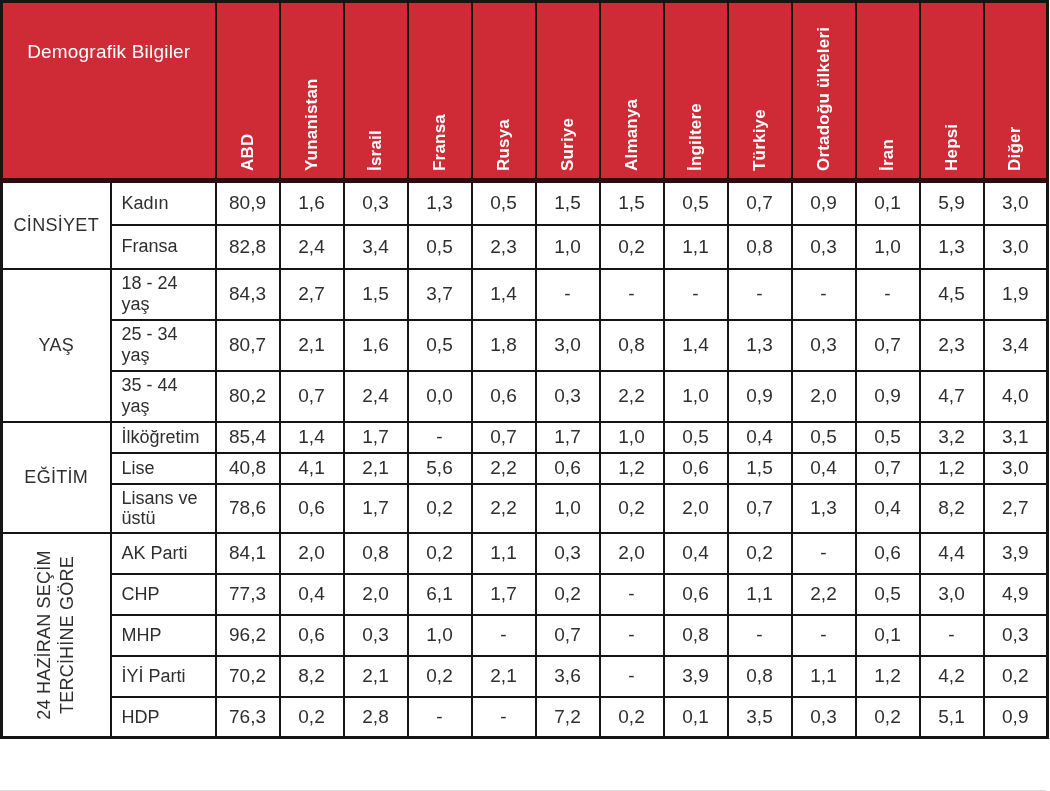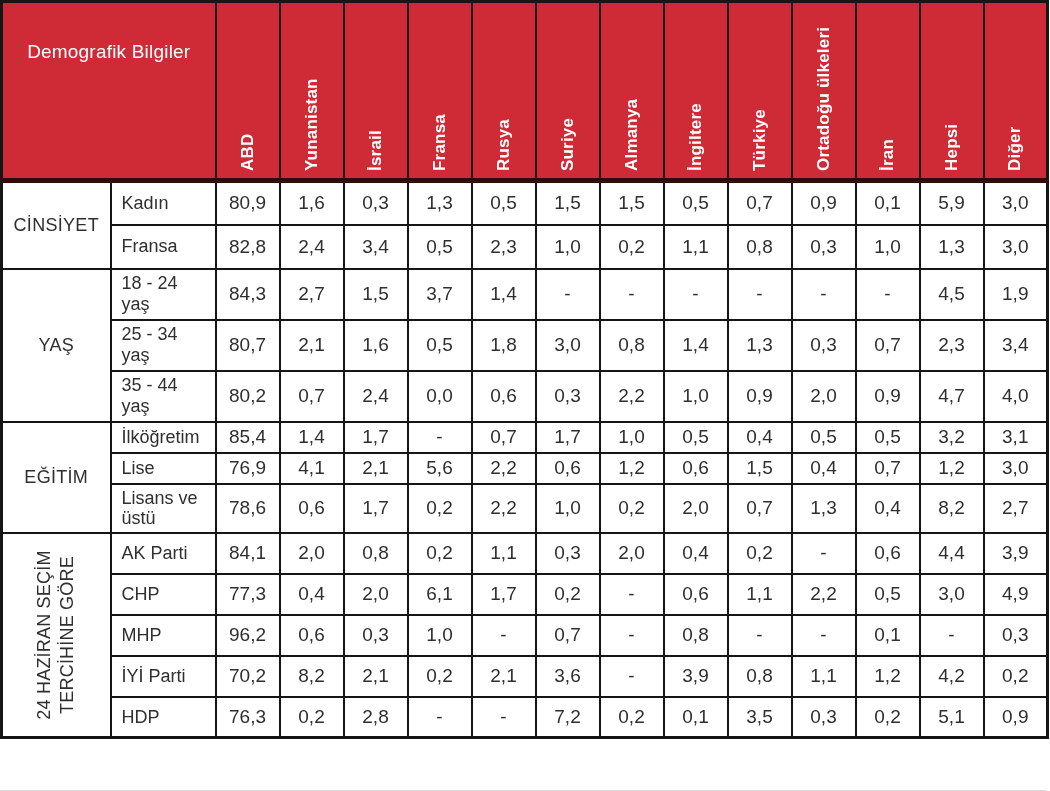--- a/index.html
+++ b/index.html
@@ -218,21 +218,21 @@
           <td class="val">1,0</td>
           <td class="val">0,5</td>
           <td class="val">0,4</td>
           <td class="val">0,5</td>
           <td class="val">0,5</td>
           <td class="val">3,2</td>
           <td class="val">3,1</td>
         </tr>
         <tr class="g2">
           <td class="row-label">Lise</td>
-          <td class="val">76,9</td>
+          <td class="val">40,8</td>
           <td class="val">4,1</td>
           <td class="val">2,1</td>
           <td class="val">5,6</td>
           <td class="val">2,2</td>
           <td class="val">0,6</td>
           <td class="val">1,2</td>
           <td class="val">0,6</td>
           <td class="val">1,5</td>
           <td class="val">0,4</td>
           <td class="val">0,7</td>

